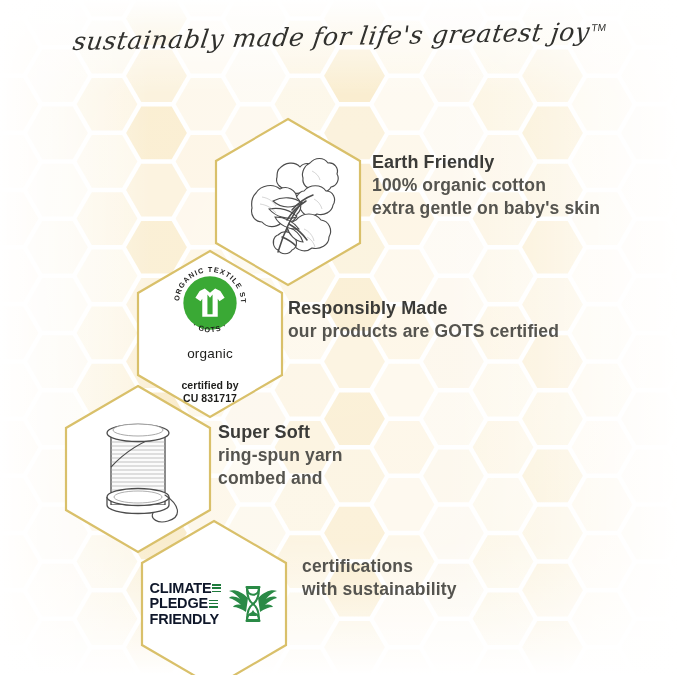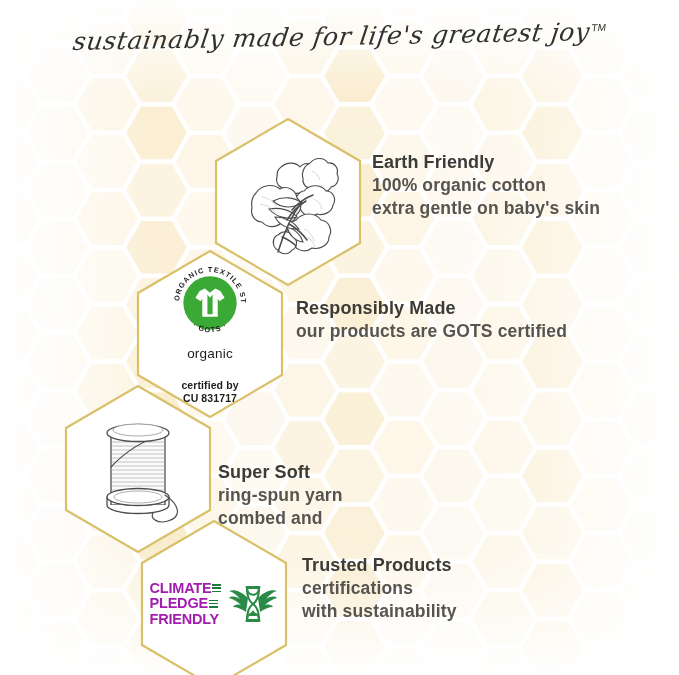--- a/index.html
+++ b/index.html
@@ -102,23 +102,23 @@
     color: #55544f;
     letter-spacing: 0.15px;
     line-height: 1.30;
     white-space: nowrap;
   }
 
   
   #f1 { left: 212px; top: 116px; }
   #f1 .ftext { left: 160px; top: 36px; }
   #f2 { left: 134px; top: 248px; }
-  #f2 .ftext { left: 162px; top: 50px; }
+  #f2 .ftext { left: 154px; top: 50px; }
   #f3 { left: 62px; top: 383px; }
-  #f3 .ftext { left: 156px; top: 39px; margin-top: 40px; }
+  #f3 .ftext { left: 156px; top: 39px; }
   #f4 { left: 138px; top: 518px; }
   #f4 .ftext { left: 164px; top: 37px; }
 
   
   .gots-wrap {
     display: flex;
     flex-direction: column;
     align-items: center;
     margin-top: -4px;
   }
@@ -140,21 +140,21 @@
 
   
   .cpf {
     display: flex;
     align-items: center;
     gap: 7px;
   }
   .cpf-words {
     font-size: 14.5px;
     font-weight: bold;
-    color: #a21caf;
+    color: #0f172a;
     line-height: 1.07;
     letter-spacing: -0.2px;
     font-family: "Liberation Sans", sans-serif;
   }
   .cpf-words div { white-space: nowrap; position: relative; }
   .cpf-bars {
     display: inline-block;
     width: 9px;
     vertical-align: middle;
     margin-left: 1px;
@@ -583,19 +583,18 @@
             <path d="M19 5 C19 14 22 19 25 21 C28 19 31 14 31 5"></path>
             <path d="M19 37 C19 28 22 23 25 21 C28 23 31 28 31 37"></path>
           </g>
           <path d="M25 27 l4 6 h-8 Z" fill="#2a8a46"></path>
           <rect x="17.5" y="3" width="15" height="2.4" rx="1.1" fill="#2a8a46"></rect>
           <rect x="17.5" y="36.6" width="15" height="2.4" rx="1.1" fill="#2a8a46"></rect>
         </svg>
       </div>
     </div>
     <div class="ftext">
-      <div class="ftitle">Trusted Products</div>
       <div class="fline">certifications</div>
       <div class="fline">with sustainability</div>
     </div>
   </div>
 
 </div>
 
 </body></html>

